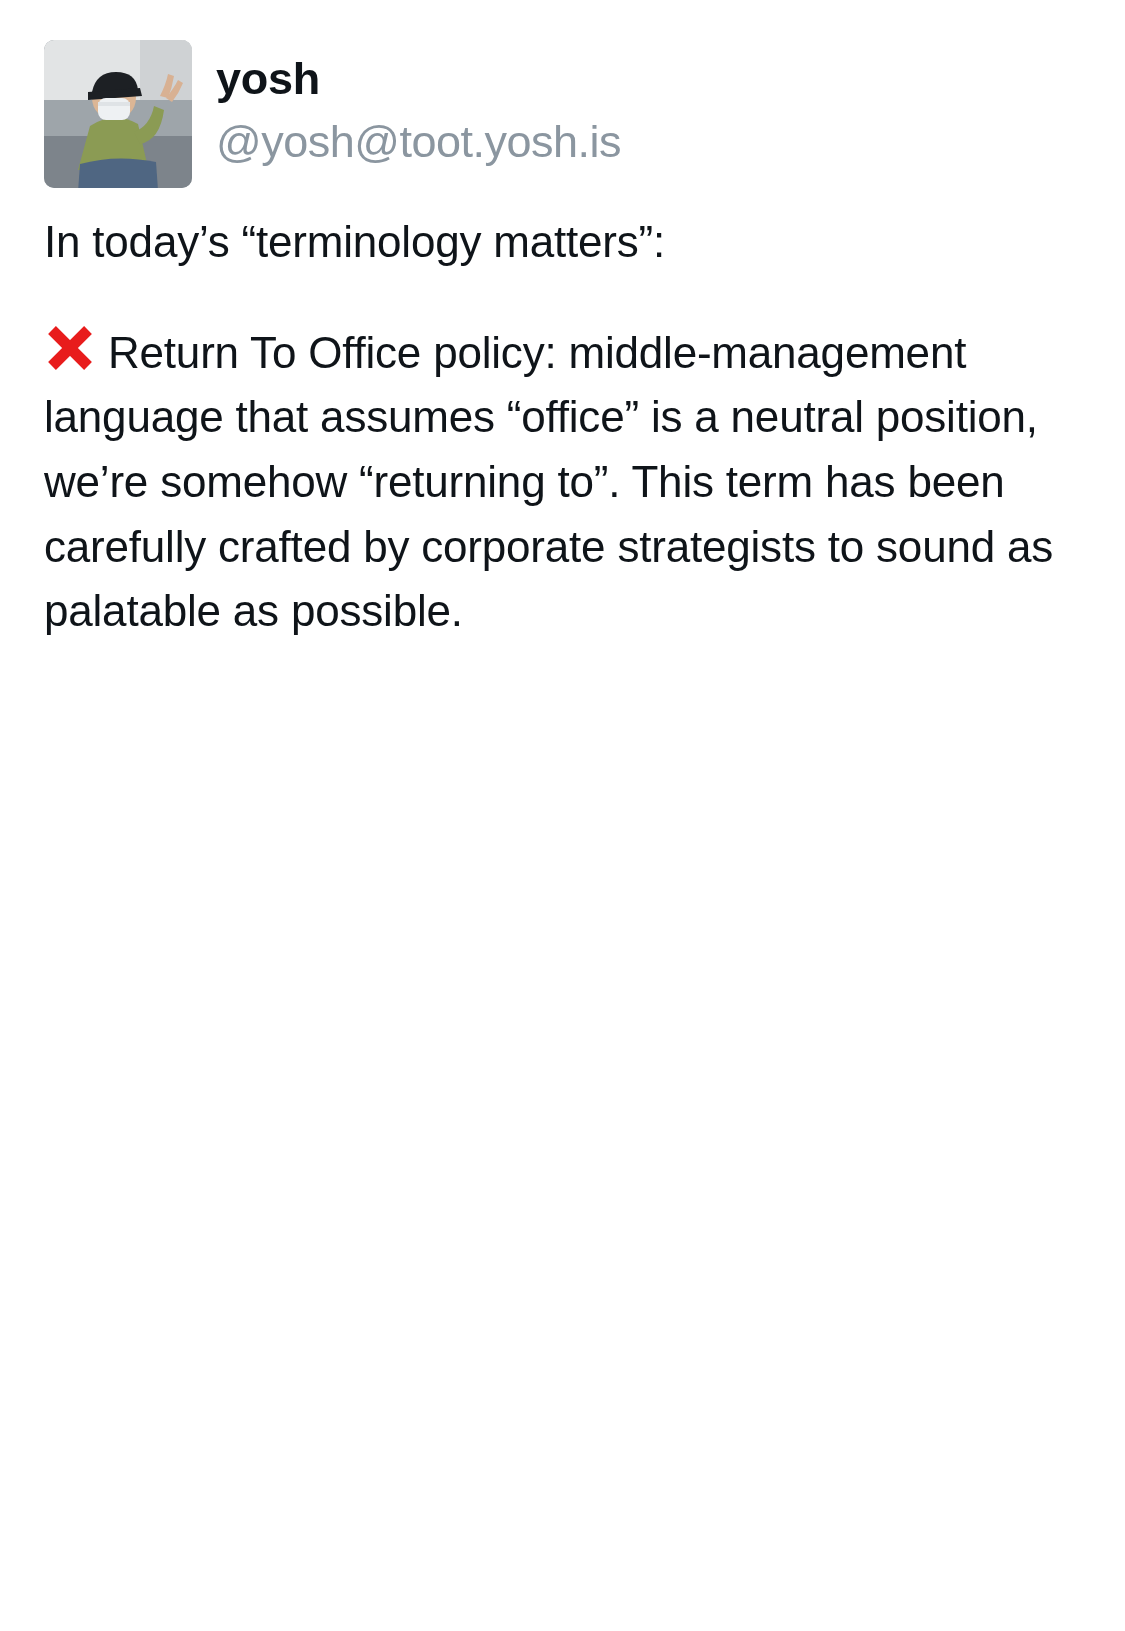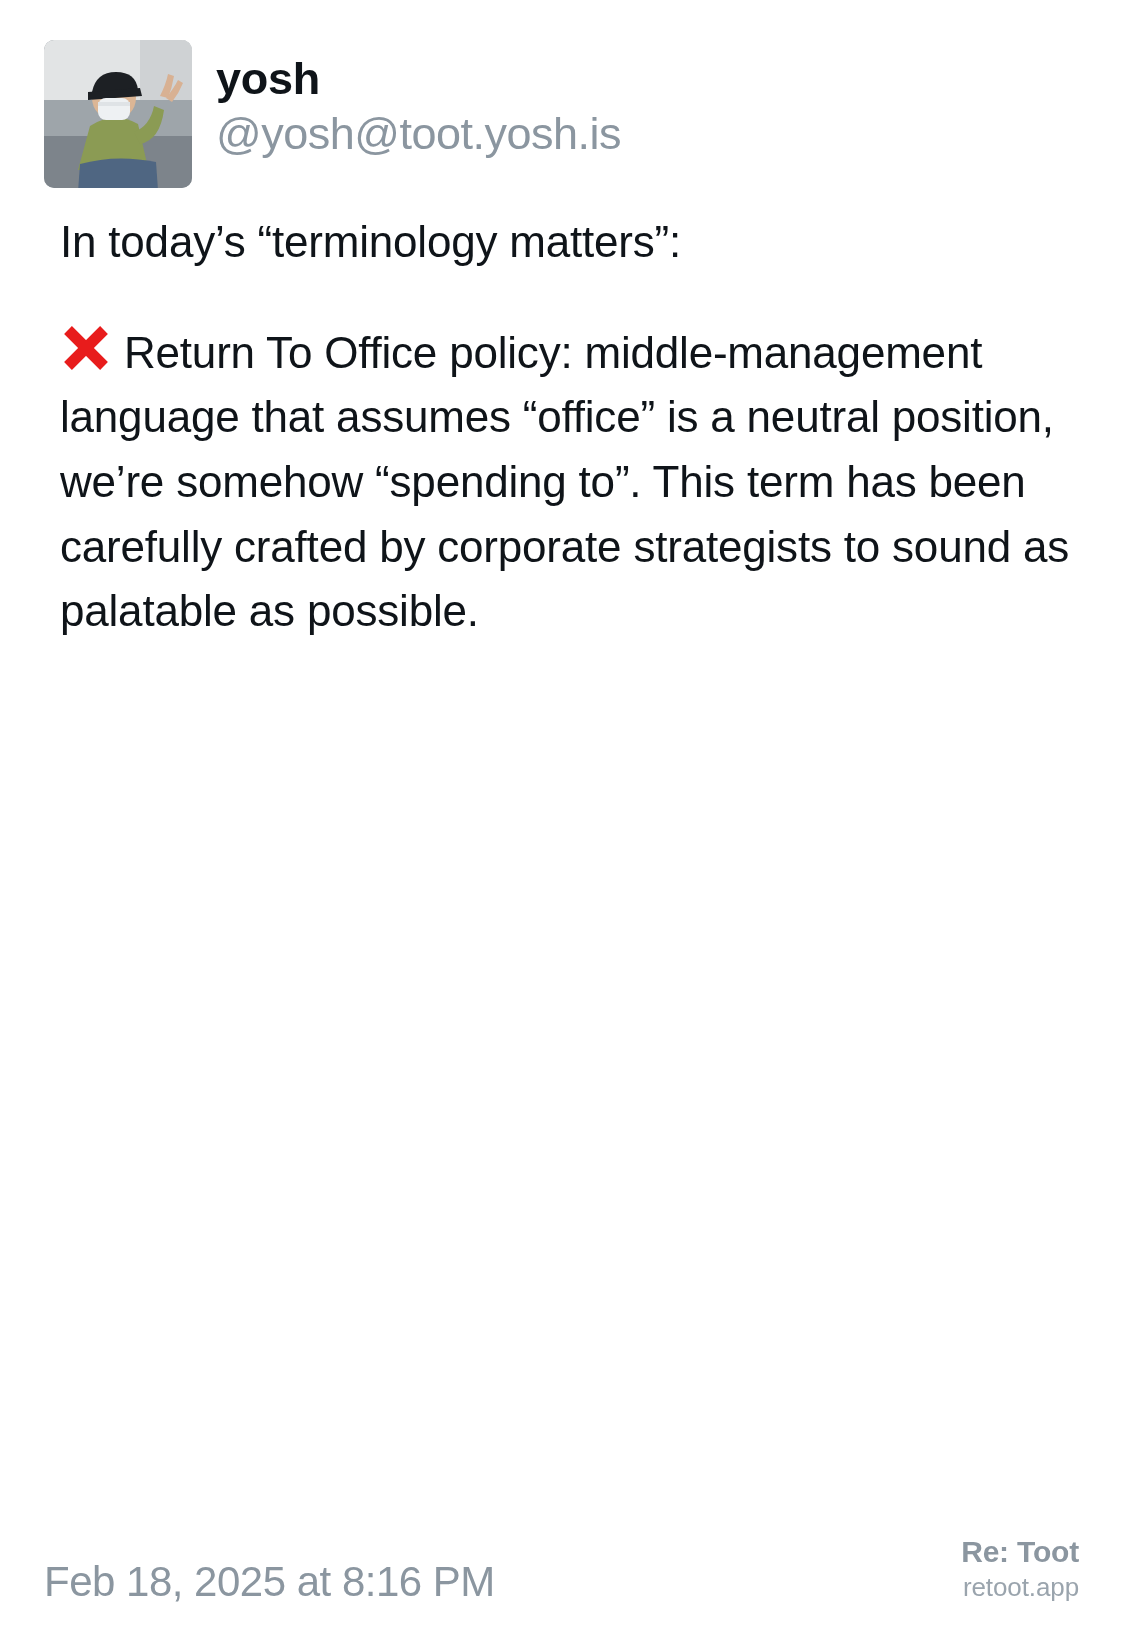--- a/index.html
+++ b/index.html
@@ -58,32 +58,31 @@
     line-height: 1.12;
     color: #0f1419;
     letter-spacing: -0.3px;
   }
   .handle {
     font-size: 45px;
     font-weight: normal;
     line-height: 1.16;
     color: #8b96a0;
     letter-spacing: -0.5px;
-    margin-top: 4px;
+    margin-top: 12px;
   }
 
   
   .post-body {
     font-size: 44px;
     line-height: 1.47;
     color: #0f1419;
     letter-spacing: -0.2px;
     flex: 1 1 auto;
     padding-top: 12px;
-    margin-left: 16px;
   }
   .para { margin: 0 0 46px 0; }
   .para:last-child { margin-bottom: 0; }
 
   .emoji-x,
   .emoji-check {
     display: inline-block;
     vertical-align: -6px;
     margin-right: 12px;
   }
@@ -175,28 +174,21 @@
     </p>
 
     <p class="para">
       <span class="emoji-x">
         <svg width="52" height="52" viewBox="0 0 52 52" xmlns="http://www.w3.org/2000/svg" aria-hidden="true">
           <g stroke="#e81c1c" stroke-width="11" stroke-linecap="butt">
             <line x1="8" y1="8" x2="44" y2="44"></line>
             <line x1="44" y1="8" x2="8" y2="44"></line>
           </g>
         </svg>
-      </span><span>Return To Office policy: middle-management language that assumes “office” is a neutral position, we’re somehow “spending to”. This term has been carefully crafted by corporate strategists to sound as palatable as possible.</span>
+      </span><span>Return To Office policy: middle-management language that assumes “office” is a neutral position, we’re somehow “returning to”. This term has been carefully crafted by corporate strategists to sound as palatable as possible.</span>
     </p>
 
 
 
   </div>
 
-  <div class="footer">
-    <div class="timestamp">Feb 18, 2025 at 8:16 PM</div>
-    <div class="brand">
-      <div class="brand-title">Re: Toot</div>
-      <div class="brand-sub">retoot.app</div>
-    </div>
-  </div>
 
 </div>
 
 </body></html>

